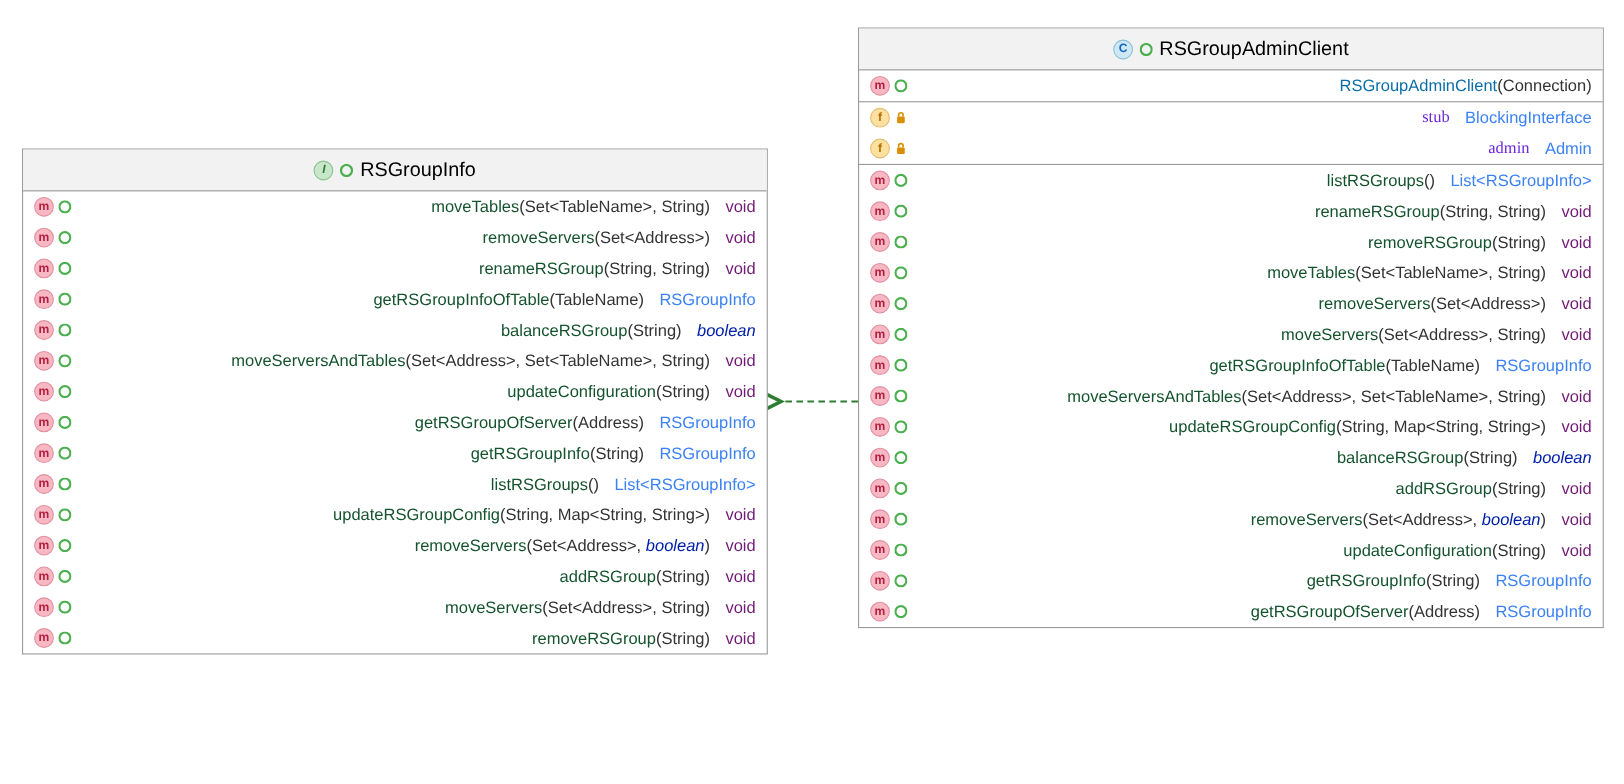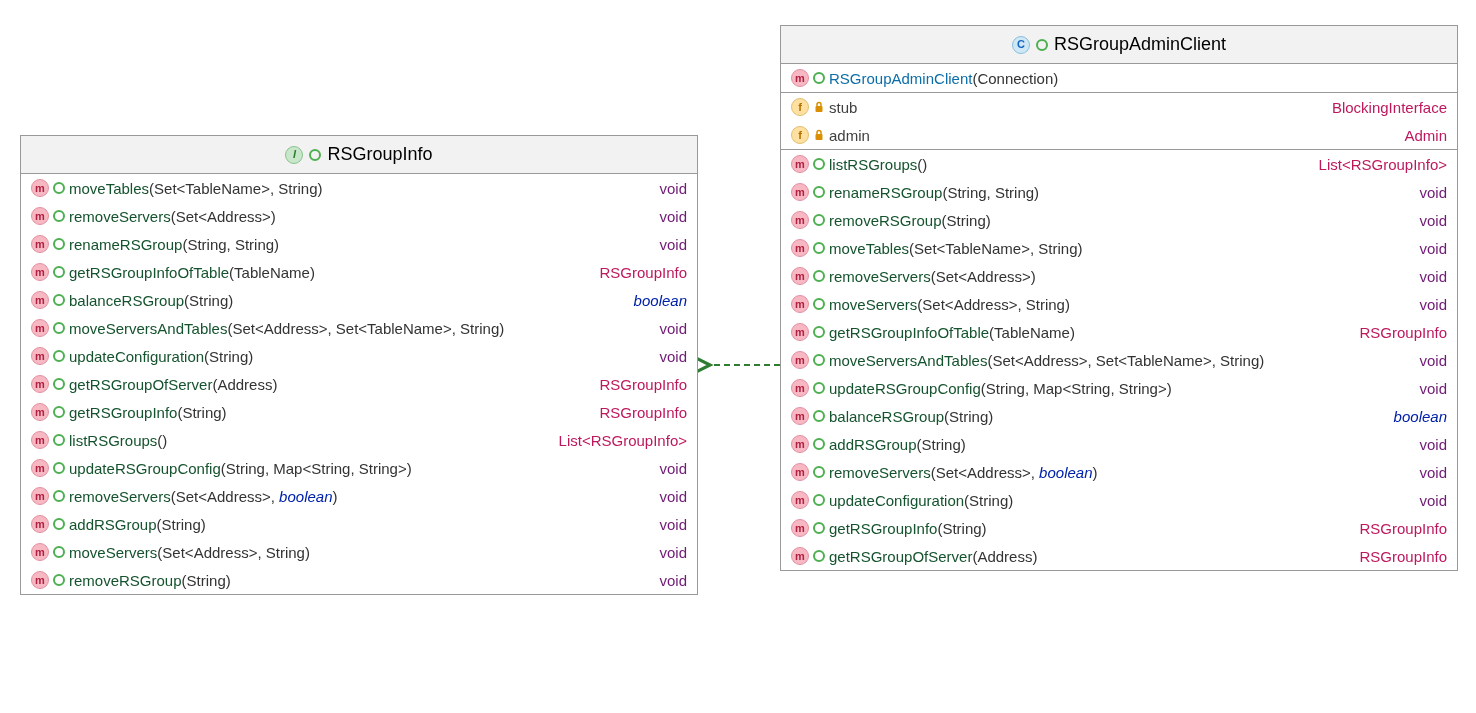--- a/index.html
+++ b/index.html
@@ -29,27 +29,27 @@
     gap: 6px;
   }
   .section-divider { border-bottom: 1px solid #999; }
   .row {
     display: flex;
     align-items: center;
     padding: 5px 10px;
     gap: 4px;
     white-space: nowrap;
   }
-  .row .sig { flex: 1; overflow: hidden; text-overflow: clip; }
+  .row .sig { flex: 1; overflow: hidden; text-overflow: clip; text-align: right; }
   .name-link { color: #14532d; }
   .constructor-link { color: #0b6ea8; }
-  .field-link { color: #404040; }
+  .field-link { color: #6d28d9; font-family: Liberation Serif, serif; }
   .ret-void { color: #701a75; }
   .ret-bool { color: #0020aa; font-style: italic; }
-  .ret-plain { color: #be185d; }
+  .ret-plain { color: #3b82f6; }
   .param { color: #333; }
   .ret { margin-left: auto; padding-left: 10px; }
   
   .badge {
     display: inline-flex;
     align-items: center;
     justify-content: center;
     width: 18px; height: 18px;
     border-radius: 50%;
     font-size: 11px;

